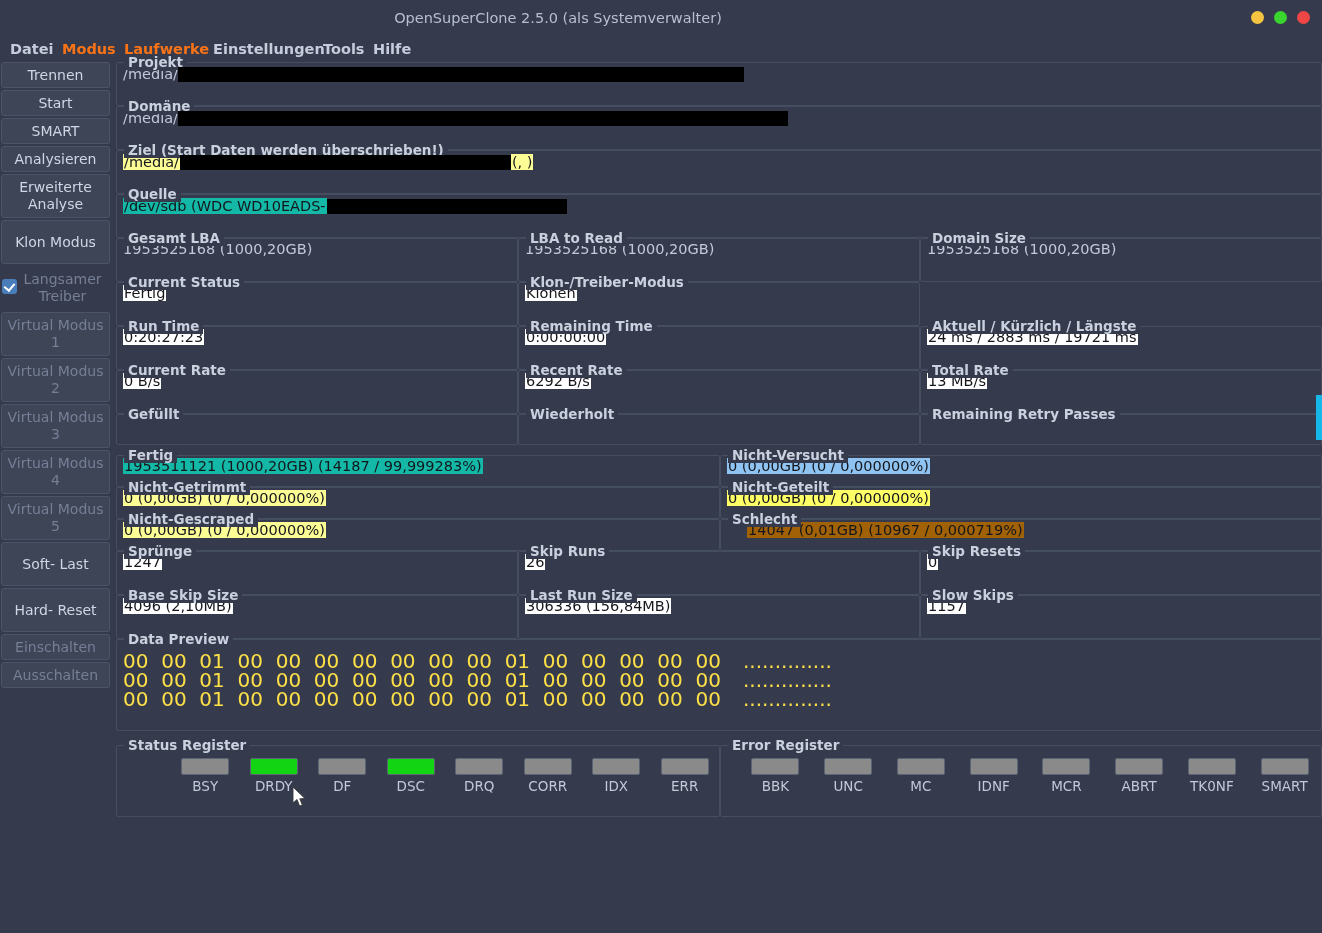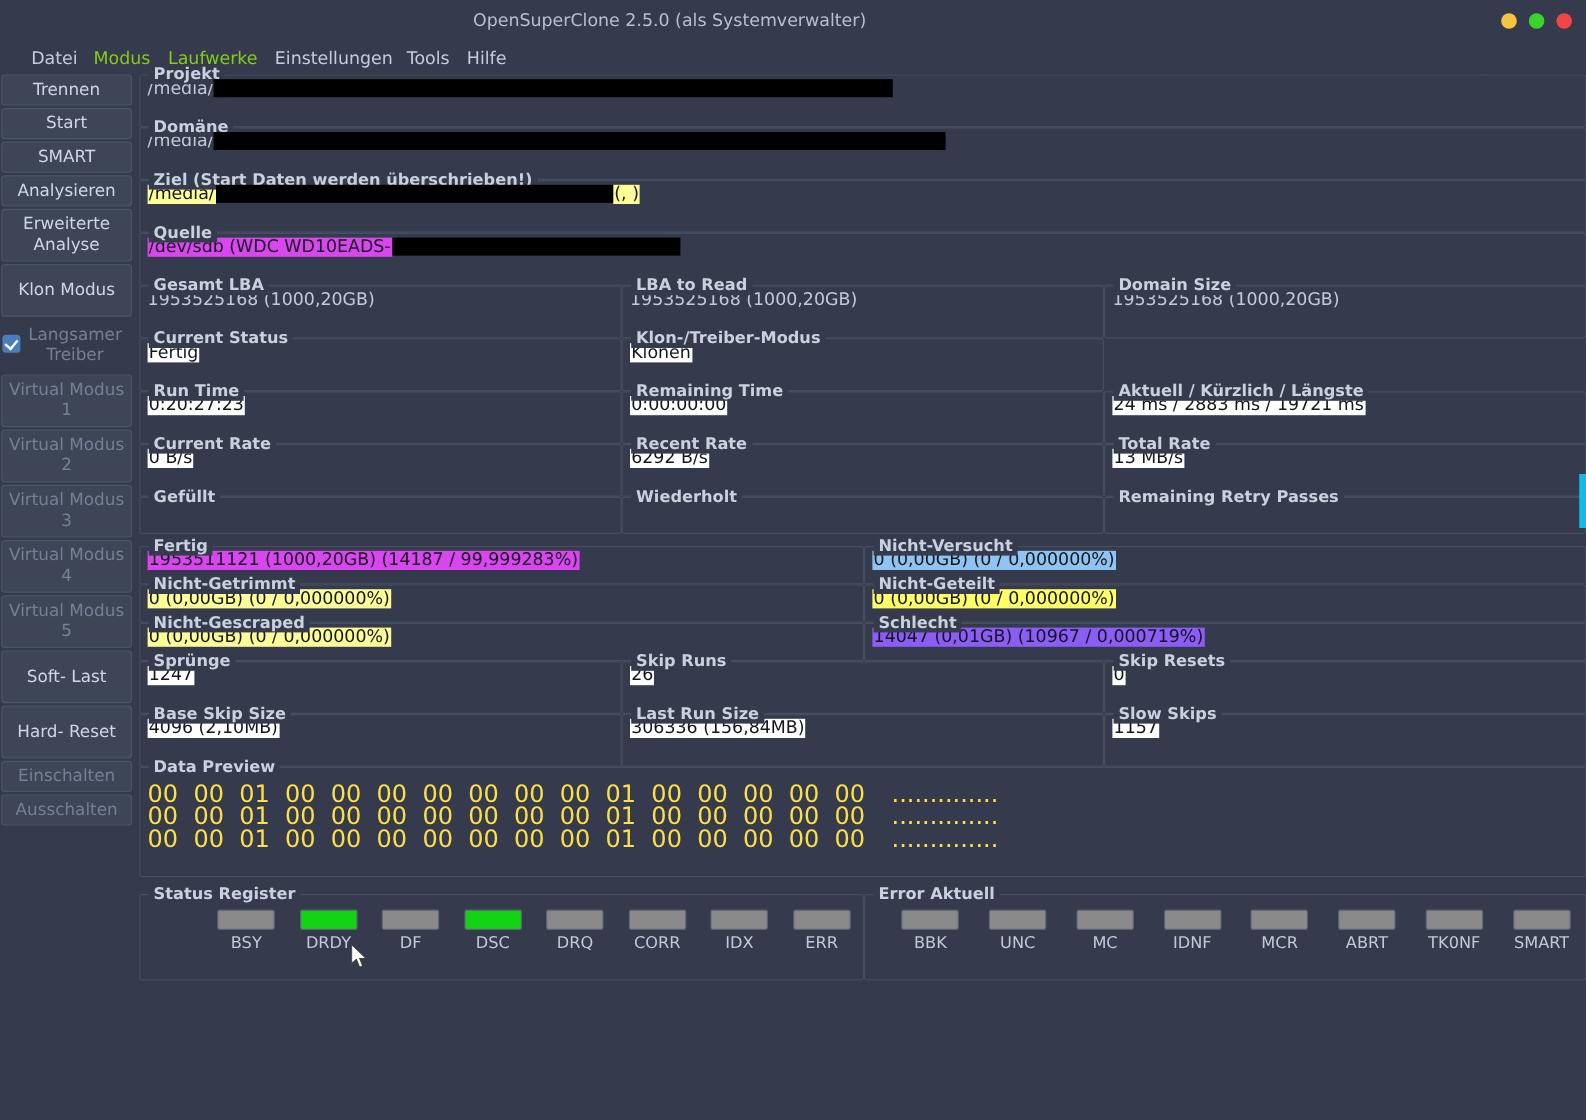--- a/index.html
+++ b/index.html
@@ -24,28 +24,29 @@
   .wbtn {
     position: absolute; top: 11px; width: 13px; height: 13px;
     border-radius: 50%;
   }
   #wbtn-min { right: 58px; background: #f5c542; }
   #wbtn-max { right: 35px; background: #3ad42f; }
   #wbtn-close { right: 12px; background: #f04646; }
 
   
   #menubar {
-    position: absolute; left: 16px; top: 36px; width: 1223px; height: 26px;
+    position: absolute; left: 0; top: 36px; width: 1223px; height: 26px;
     background: #353b4c;
+    font-weight: bold;
   }
   .menu-item {
     position: absolute; top: 0; height: 26px; line-height: 26px;
     font-size: 14.5px; color: #c5ccdb; padding: 0 6px; cursor: default;
   }
-  .menu-item.dim { color: #84cc16; }
+  .menu-item.dim { color: #f97316; }
 
   
   #sidebar {
     position: absolute; left: 0; top: 62px; width: 111px; height: 871px;
     background: #353b4c;
   }
   .sbtn {
     position: relative; width: 109px; margin: 0 1px 2px 1px;
     background: #3d4557; border: 1px solid #4b5468; border-radius: 3px;
     color: #cfd6e4; font-size: 14px; text-align: center;
@@ -90,23 +91,23 @@
   }
   .gval {
     font-size: 14.5px; color: #c2c9d8;
     padding: 2px 0 0 6px; white-space: nowrap;
     display: inline-block;
   }
   .hl { padding: 0 1px; color: #14161c; }
   .hl-white { background: #ffffff; }
   .hl-yellow { background: #fdfd96; }
   .hl-yellow2 { background: #ffff66; }
-  .hl-green { background: #d946ef; }
+  .hl-green { background: #14b8a6; }
   .hl-blue { background: #8fc4f2; }
-  .hl-red { background: #8b5cf6; }
+  .hl-red { background: #a16207; margin-left: 20px; }
   .redact { display: inline-block; background: #000000; height: 15px;
             vertical-align: middle; position: relative; top: -1px; }
 
   
   .rowgrp { height: 44px; }
   .rowgrp .gval { margin-top: 1px; }
 
   
   .triple { display: flex; }
   .triple > .grp { height: 44px; }
@@ -429,21 +430,21 @@
             <div class="led"></div>
             <div class="led-label">IDX</div>
           </div>
           <div class="led-cell">
             <div class="led"></div>
             <div class="led-label">ERR</div>
           </div>
         </div>
     </div>
     <div class="grp" id="error-register">
-      <span class="gtitle">Error Aktuell</span>
+      <span class="gtitle">Error Register</span>
       <div class="leds" id="error-leds">
           <div class="led-cell">
             <div class="led"></div>
             <div class="led-label">BBK</div>
           </div>
           <div class="led-cell">
             <div class="led"></div>
             <div class="led-label">UNC</div>
           </div>
           <div class="led-cell">

